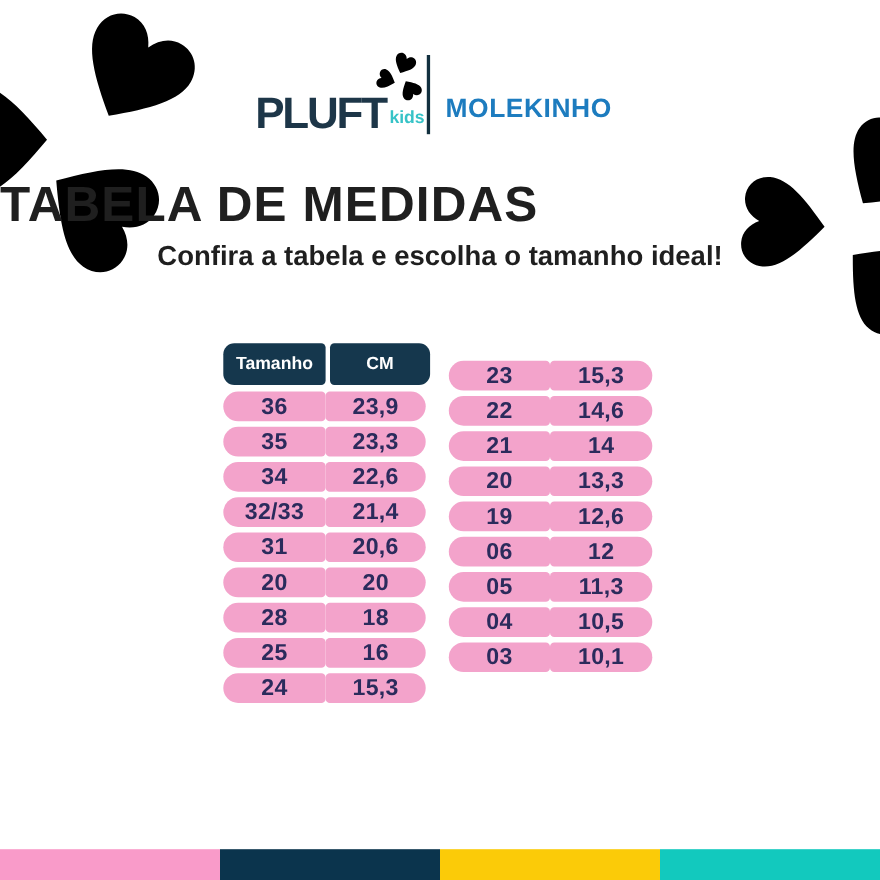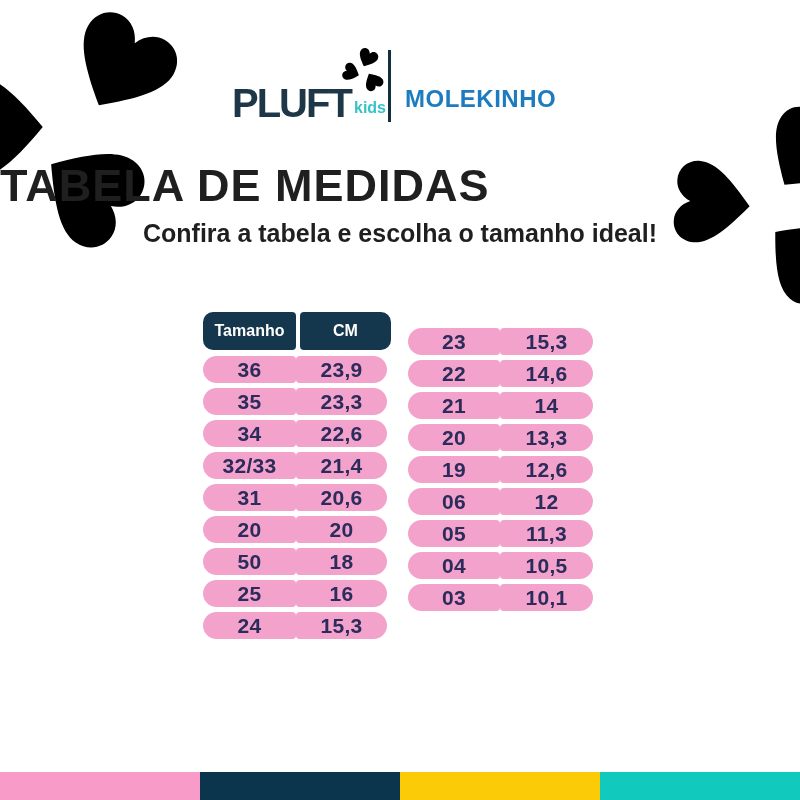--- a/index.html
+++ b/index.html
@@ -169,21 +169,21 @@
         </div>
         <div class="trow">
           <div class="tcell c-left">31</div>
           <div class="tcell c-right">20,6</div>
         </div>
         <div class="trow">
           <div class="tcell c-left">20</div>
           <div class="tcell c-right">20</div>
         </div>
         <div class="trow">
-          <div class="tcell c-left">50</div>
+          <div class="tcell c-left">28</div>
           <div class="tcell c-right">18</div>
         </div>
         <div class="trow">
           <div class="tcell c-left">25</div>
           <div class="tcell c-right">16</div>
         </div>
         <div class="trow">
           <div class="tcell c-left">24</div>
           <div class="tcell c-right">15,3</div>
         </div>

